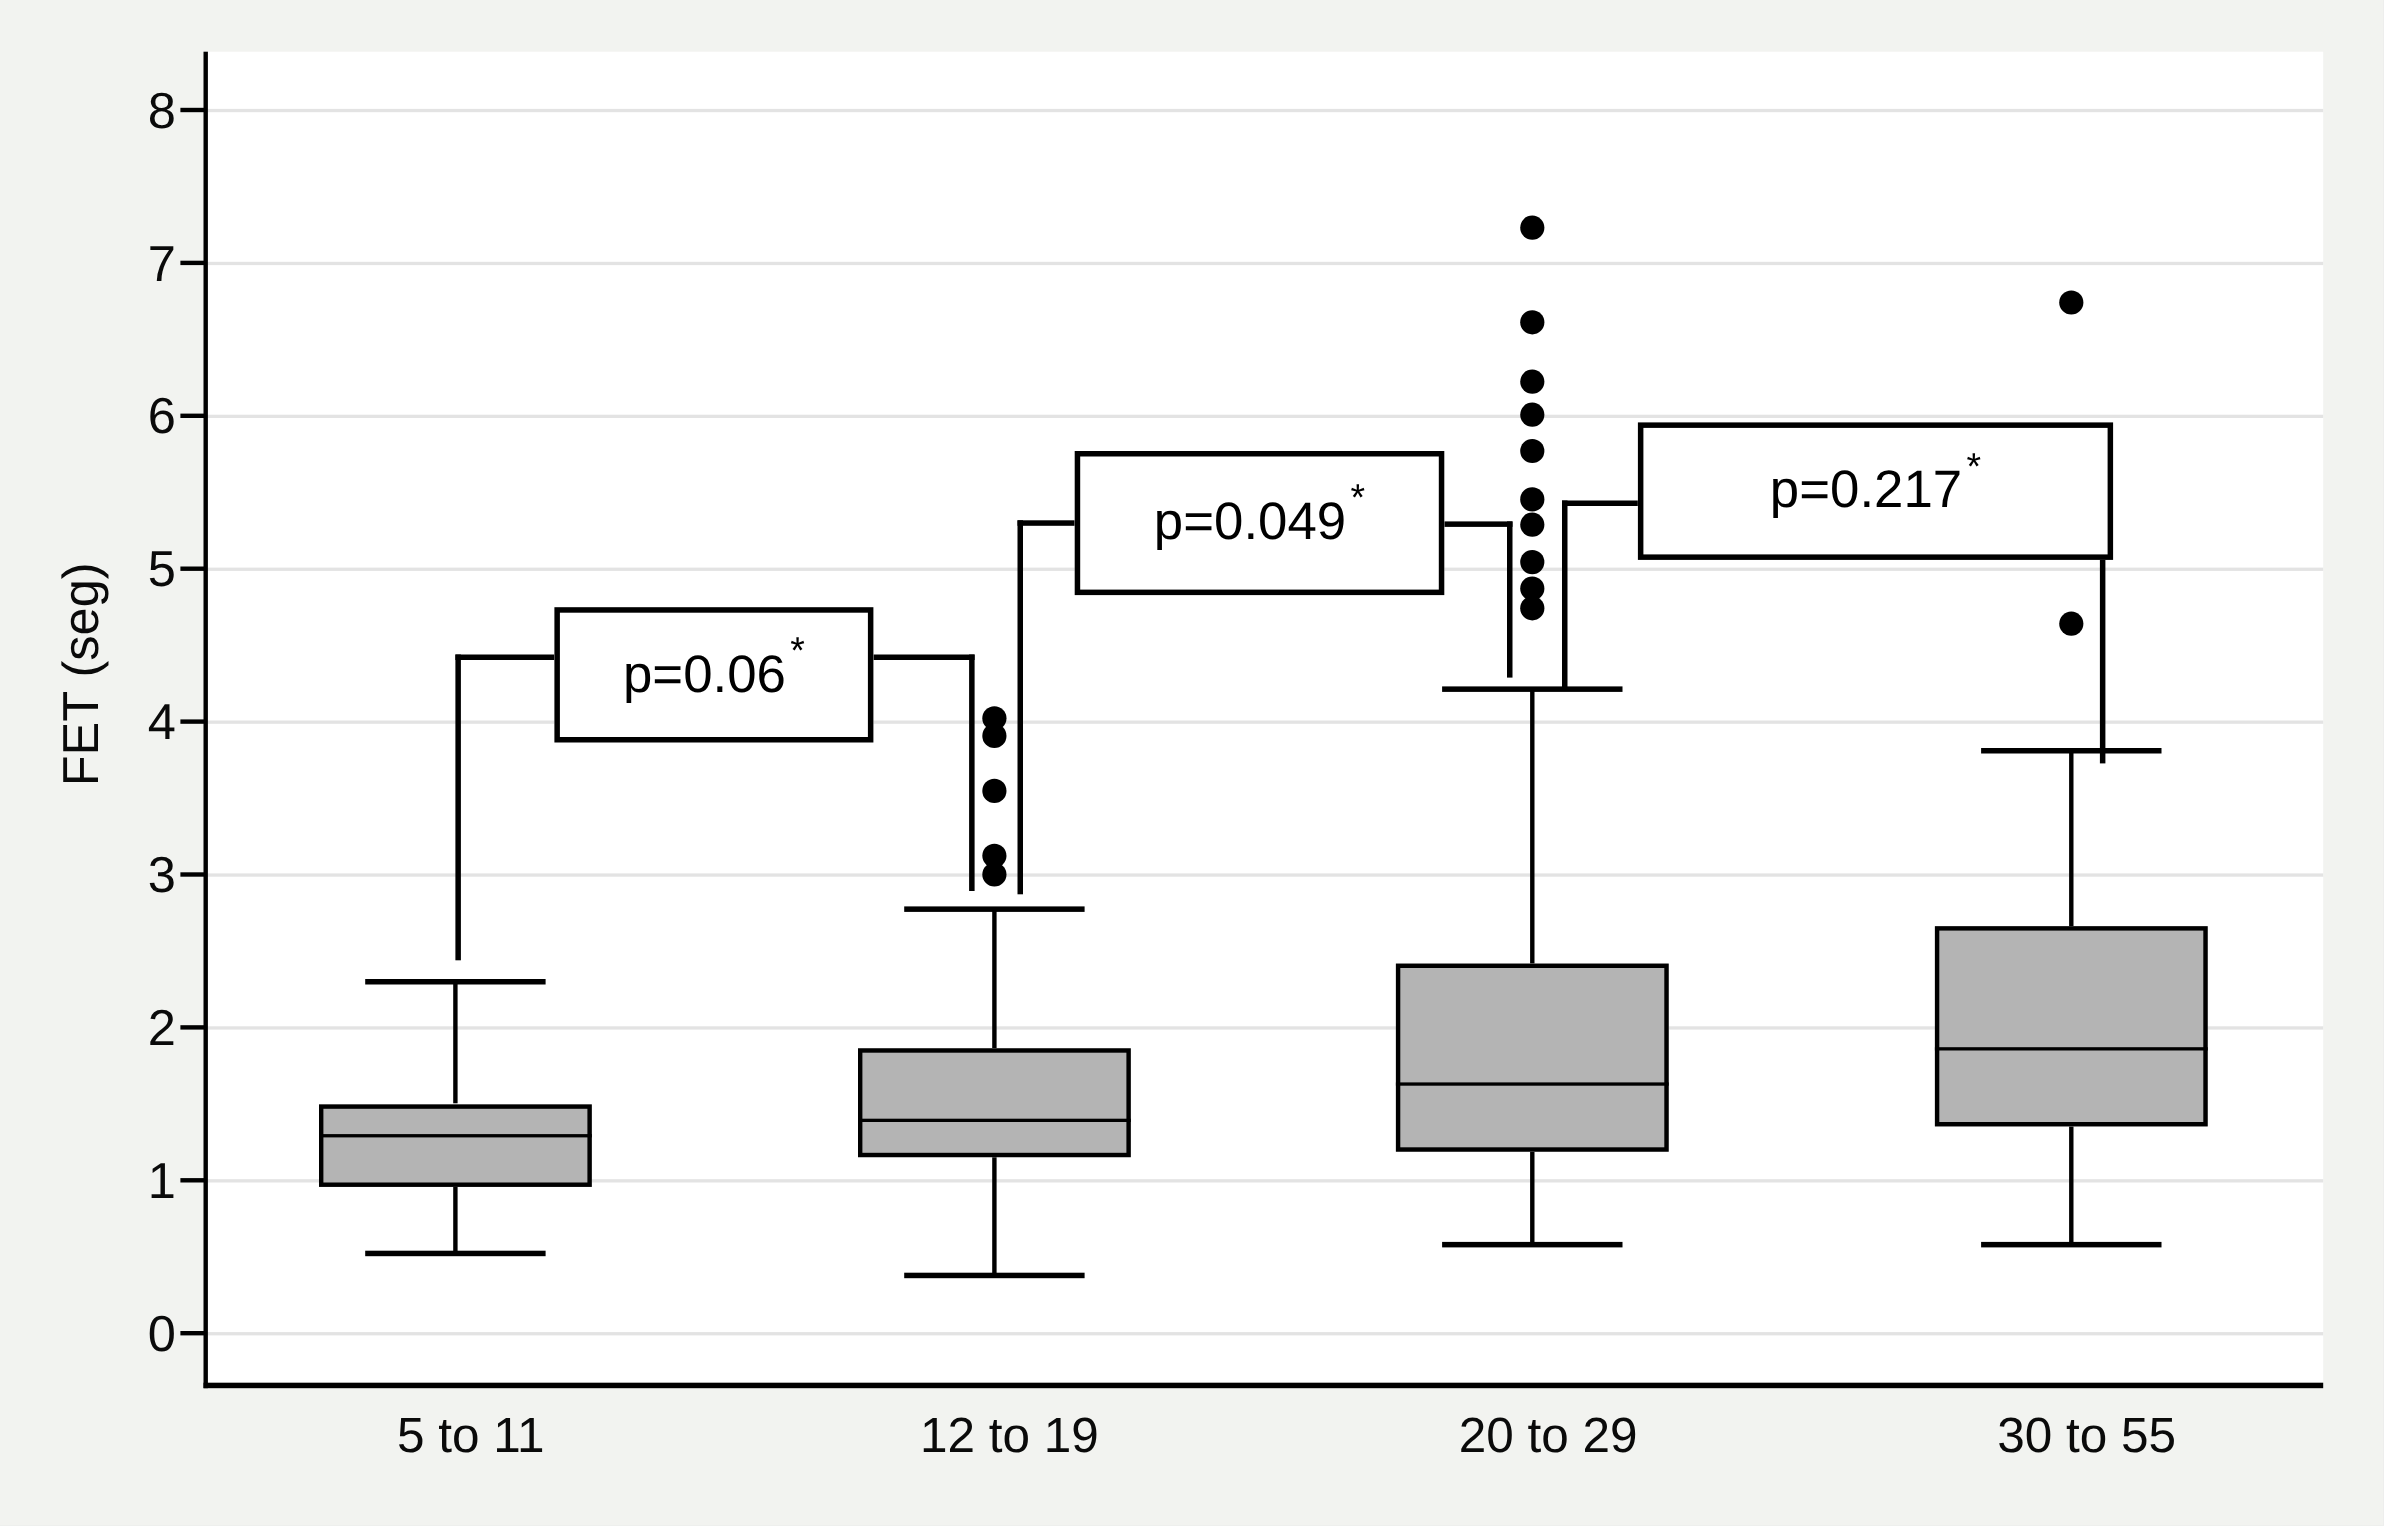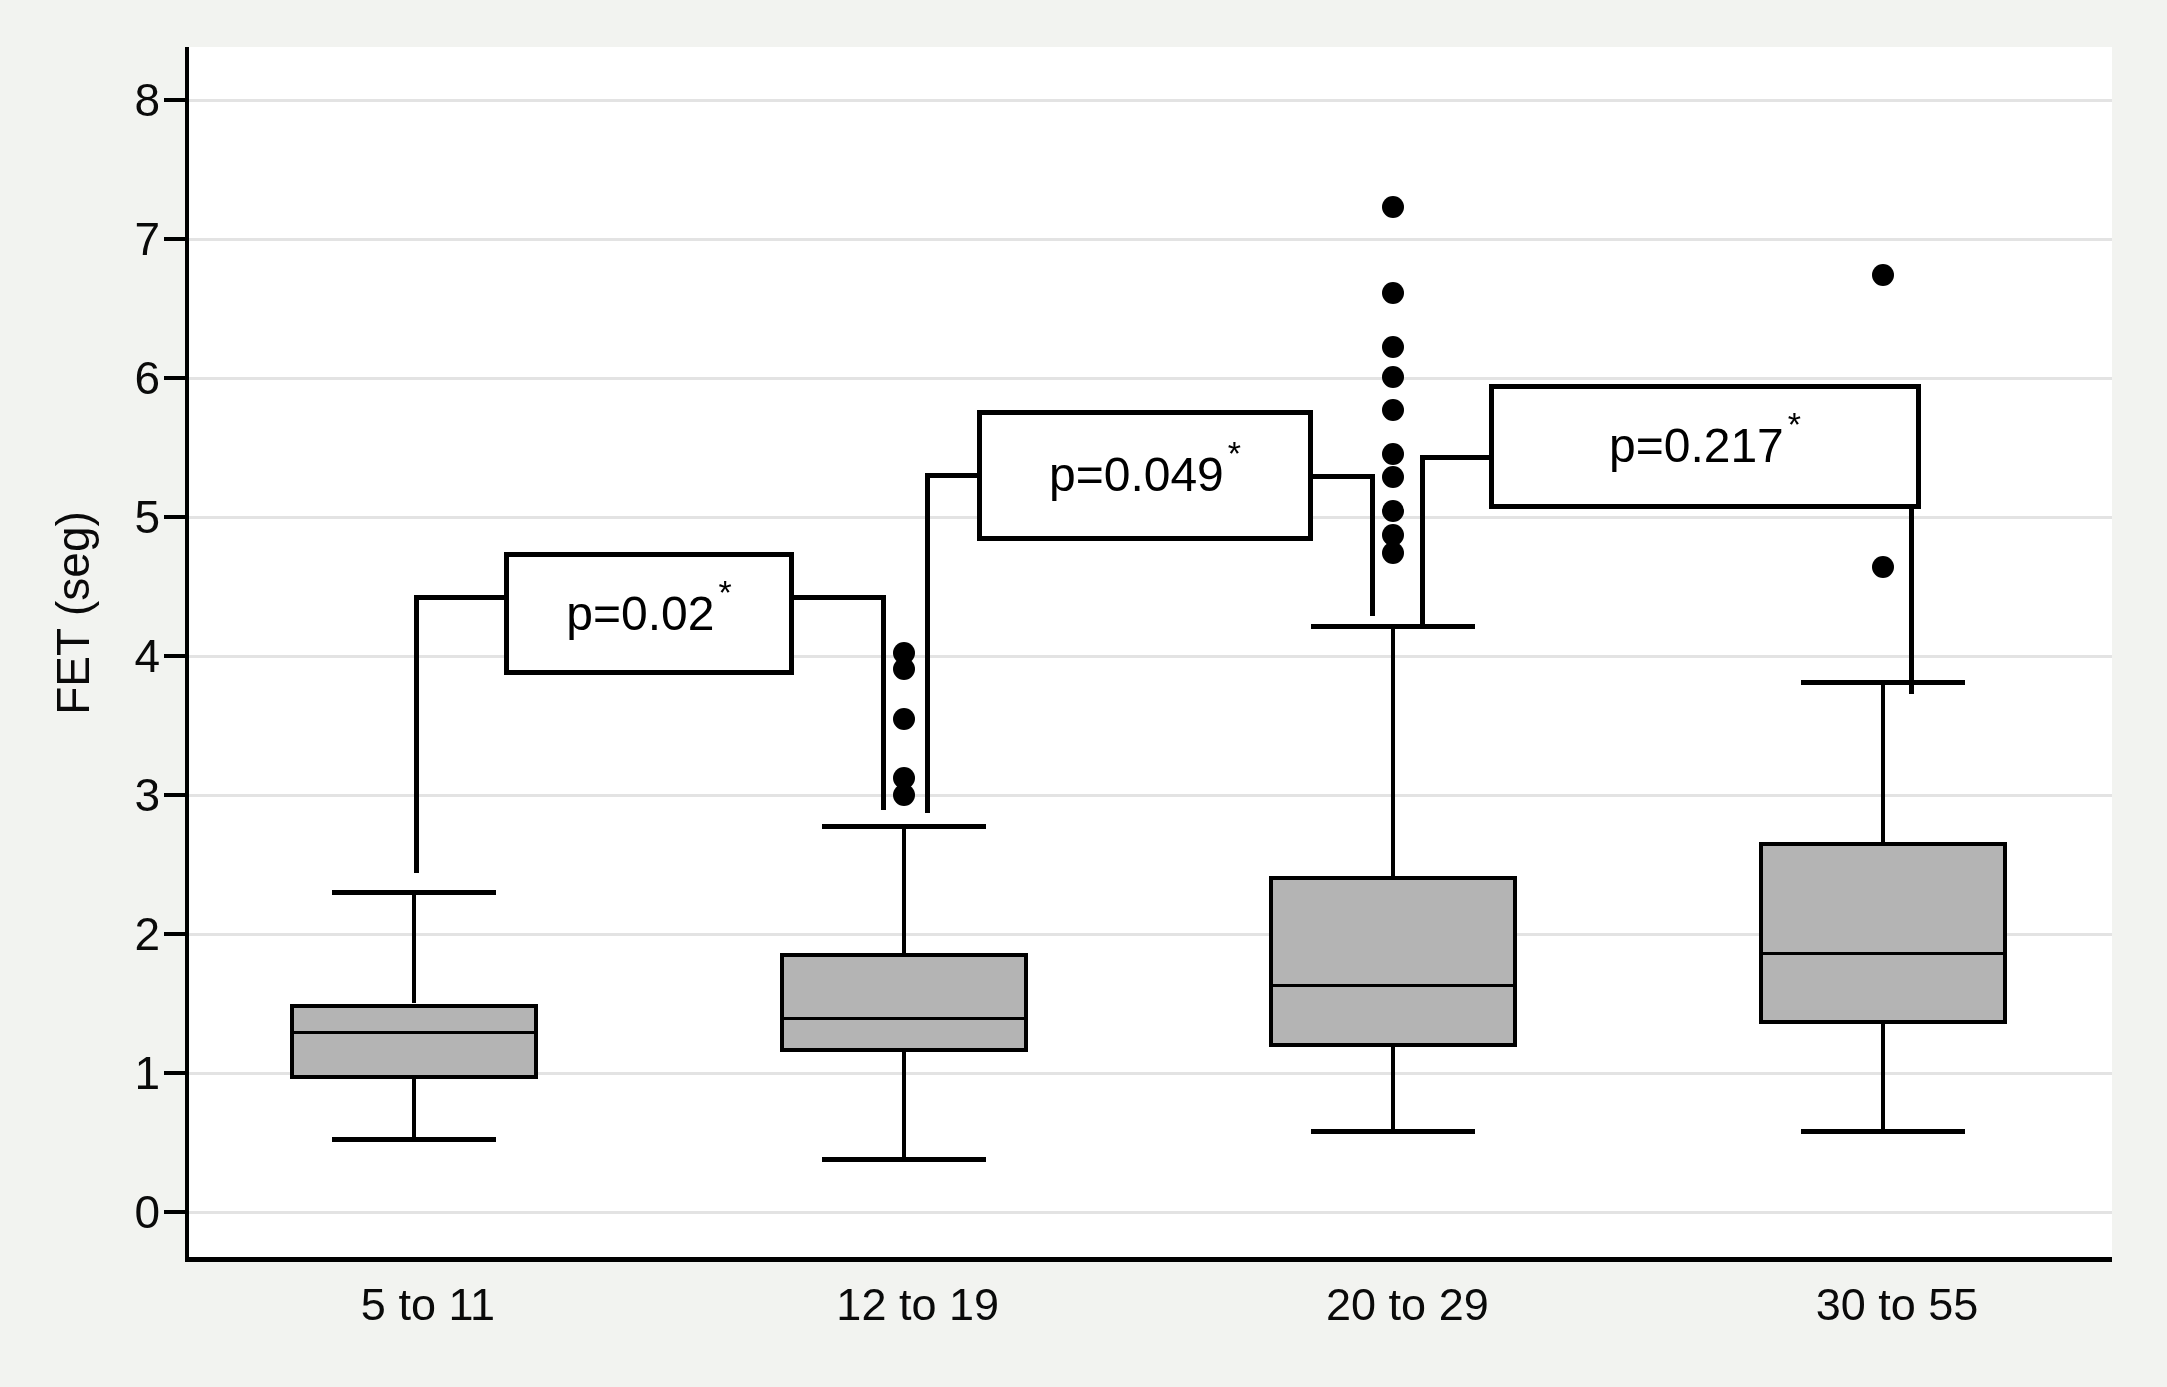--- a/index.html
+++ b/index.html
@@ -120,21 +120,21 @@
       <div class="box" style="left: 1759.1px; top: 842.26px; width: 248px; height: 182.09px; background: rgb(180, 180, 180);"></div>
       <div class="median" style="left: 1759.1px; top: 951.96px; width: 248px; height: 3px; background: rgb(0, 0, 0);"></div>
       <div class="outlier" style="left: 1872.1px; top: 556.04px; width: 22px; height: 22px; background: rgb(0, 0, 0);"></div>
       <div class="outlier" style="left: 1872.1px; top: 264.14px; width: 22px; height: 22px; background: rgb(0, 0, 0);"></div>
       <div class="xcat-label" style="left: 1697px; top: 1282px; width: 400px;">30 to 55</div>
       <div class="bracket" style="left: 413.5px; top: 595.12px; width: 5px; height: 277.72px; background: rgb(0, 0, 0);"></div>
       <div class="bracket" style="left: 413.5px; top: 595.12px; width: 90.5px; height: 5px; background: rgb(0, 0, 0);"></div>
       <div class="bracket" style="left: 794px; top: 595.12px; width: 91.5px; height: 5px; background: rgb(0, 0, 0);"></div>
       <div class="bracket" style="left: 880.5px; top: 595.12px; width: 5px; height: 215.17px; background: rgb(0, 0, 0);"></div>
       <div class="pbox" style="left: 504px; top: 551.75px; width: 290px; height: 123.71px;">
-        <span class="plabel">p=0.02</span>
+        <span class="plabel">p=0.06</span>
         <span class="psup">*</span>
       </div>
       <div class="bracket" style="left: 924.5px; top: 472.8px; width: 5px; height: 340.27px; background: rgb(0, 0, 0);"></div>
       <div class="bracket" style="left: 924.5px; top: 472.8px; width: 52.5px; height: 5px; background: rgb(0, 0, 0);"></div>
       <div class="bracket" style="left: 1313px; top: 474.19px; width: 61.5px; height: 5px; background: rgb(0, 0, 0);"></div>
       <div class="bracket" style="left: 1369.5px; top: 474.19px; width: 5px; height: 141.5px; background: rgb(0, 0, 0);"></div>
       <div class="pbox" style="left: 977px; top: 409.97px; width: 336px; height: 130.66px;">
         <span class="plabel">p=0.049</span>
         <span class="psup">*</span>
       </div>

